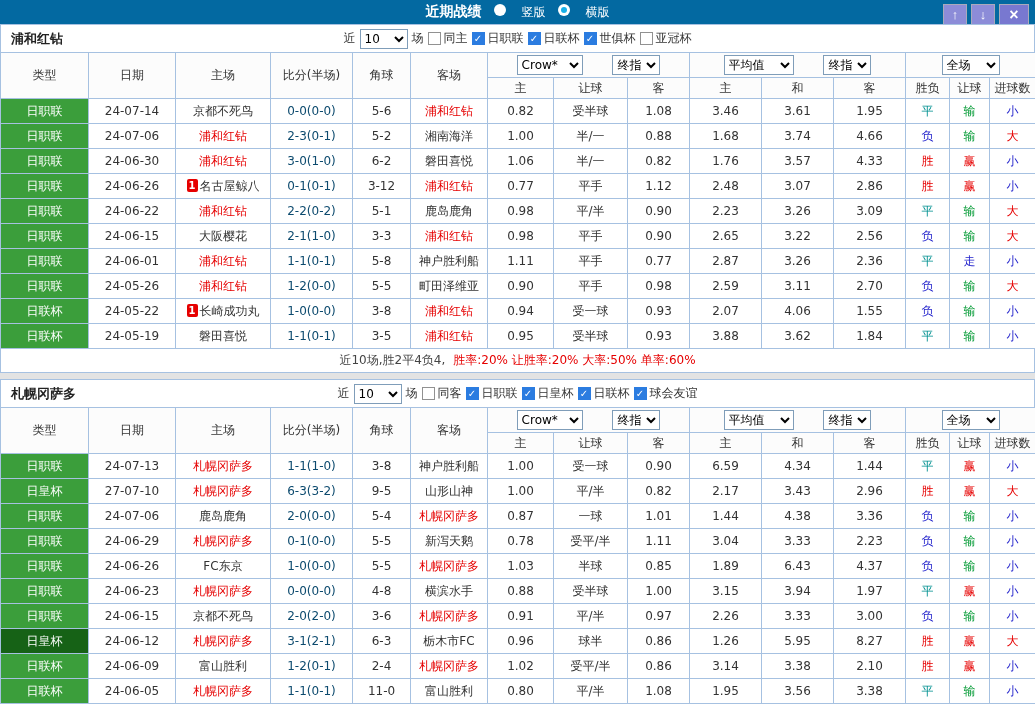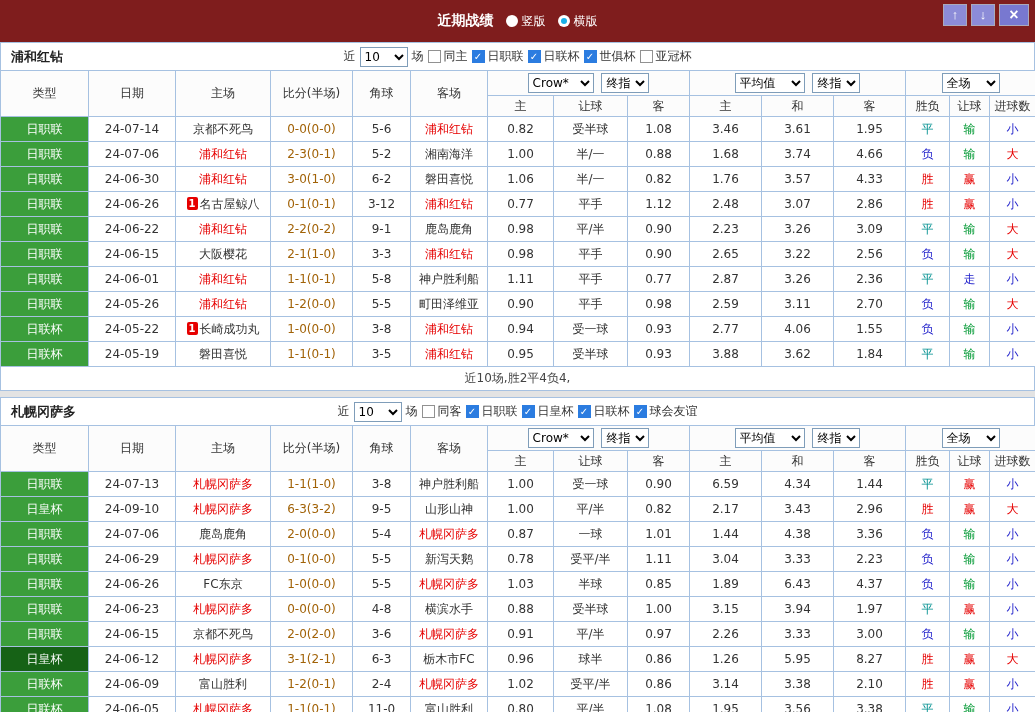--- a/index.html
+++ b/index.html
@@ -1,23 +1,23 @@
 <!DOCTYPE html>
 <html><head>
 <meta charset="utf-8">
 <style>
   *{margin:0;padding:0;box-sizing:border-box}
   html,body{background:#fff}
   body{width:1035px;font-family:"DejaVu Sans","Liberation Sans",sans-serif;font-size:12px;color:#333}
 
   
-  .titlebar{height:42px;background:#7f1d1d;position:relative;display:flex;align-items:center}
+  .titlebar{height:24px;background:#0369a1;position:relative;display:flex;align-items:center}
   .tb-center{position:absolute;left:50%;top:0;height:100%;transform:translateX(-50%);display:flex;align-items:center;gap:12px;white-space:nowrap}
   .tb-title{color:#fff;font-weight:bold;font-size:14px}
-  .radio{display:inline-flex;align-items:center;gap:4px;color:#fff;cursor:pointer;font-size:12px}
+  .radio{display:inline-flex;align-items:flex-start;gap:16px;color:#fff;cursor:pointer;font-size:12px}
   .radio-dot{width:12px;height:12px;border-radius:50%;background:#fff;display:inline-block;position:relative;flex:0 0 auto}
   .radio-dot.sel::after{content:"";position:absolute;left:3px;top:3px;width:6px;height:6px;border-radius:50%;background:#18b0e8}
   .tb-buttons{position:absolute;right:6px;top:4px;display:flex;gap:4px}
   .tb-btn{width:24px;height:22px;background:#8c8cd8;border:1px solid #aab;color:#fff;font-weight:bold;font-size:13px;line-height:18px;text-align:center;cursor:pointer}
   .tb-btn.close{background:#7878d0;width:30px;font-size:16px}
 
   
   .section-bar{height:28px;position:relative;display:flex;align-items:center;background:#fff;border:1px solid #a6c1e1;border-bottom:none}
   .team-name{font-weight:bold;font-size:13px;padding-left:10px;color:#222}
   .filters{position:absolute;left:50%;transform:translateX(-50%);display:flex;align-items:center;gap:4px;white-space:nowrap}
@@ -27,23 +27,23 @@
   .cb-box{width:13px;height:13px;border:1px solid #919191;background:#fff;display:inline-flex;align-items:center;justify-content:center;font-size:10px;line-height:11px;color:#fff;flex:0 0 auto}
   .cb-box.checked{background:#2b7ce0;border-color:#2b7ce0}
 
   
   table{border-collapse:collapse;table-layout:fixed;width:1035px}
   th,td{border:1px solid #a6c1e1;text-align:center;overflow:hidden;white-space:nowrap}
   thead th{font-weight:normal;background:#fcfcfc;color:#333}
   .dd-row th{height:25px}
   .sub-row th{height:21px}
   tbody td{height:25px}
-  .dd-cell select{margin:0 2px;vertical-align:middle}
+  .dd-cell select{margin:0 13px;vertical-align:middle}
   td.league{color:#fff}
-  td.score{color:#a16207}
+  td.score{color:#0c4a6e}
   span.focus{color:#e60000}
   .badge{display:inline-block;background:#e60000;color:#fff;font-size:10px;font-weight:bold;width:11px;height:13px;line-height:13px;border-radius:2px;margin-right:2px;vertical-align:1px}
 
   .summary{height:24px;display:flex;align-items:center;justify-content:center;gap:8px;border:1px solid #a6c1e1;border-top:none;font-size:12px;color:#444}
   .summary .stats{color:#e60000}
   .divider{height:6px;background:#e3e3e3}
   .bottom-gap{height:5px;background:#fff}
 </style>
 </head>
 <body>
@@ -217,21 +217,21 @@
         <td>2.86</td>
         <td class="res" style="color: rgb(230, 0, 0);">胜</td>
         <td class="res" style="color: rgb(230, 0, 0);">赢</td>
         <td class="res" style="color: rgb(35, 35, 204);">小</td>
       </tr>
       <tr>
         <td class="league" style="background: rgb(59, 158, 59);">日职联</td>
         <td>24-06-22</td>
         <td><span class="focus">浦和红钻</span></td>
         <td class="score">2-2(0-2)</td>
-        <td>9-1</td>
+        <td>5-1</td>
         <td><span>鹿岛鹿角</span></td>
         <td>0.98</td>
         <td>平/半</td>
         <td>0.90</td>
         <td>2.23</td>
         <td>3.26</td>
         <td>3.09</td>
         <td class="res" style="color: rgb(0, 144, 144);">平</td>
         <td class="res" style="color: rgb(0, 153, 51);">输</td>
         <td class="res" style="color: rgb(230, 0, 0);">大</td>
@@ -290,21 +290,21 @@
       <tr>
         <td class="league" style="background: rgb(59, 158, 59);">日联杯</td>
         <td>24-05-22</td>
         <td><span class="badge">1</span><span>长崎成功丸</span></td>
         <td class="score">1-0(0-0)</td>
         <td>3-8</td>
         <td><span class="focus">浦和红钻</span></td>
         <td>0.94</td>
         <td>受一球</td>
         <td>0.93</td>
-        <td>2.77</td>
+        <td>2.07</td>
         <td>4.06</td>
         <td>1.55</td>
         <td class="res" style="color: rgb(35, 35, 204);">负</td>
         <td class="res" style="color: rgb(0, 153, 51);">输</td>
         <td class="res" style="color: rgb(35, 35, 204);">小</td>
       </tr>
       <tr>
         <td class="league" style="background: rgb(59, 158, 59);">日联杯</td>
         <td>24-05-19</td>
         <td><span>磐田喜悦</span></td>
@@ -319,20 +319,21 @@
         <td>1.84</td>
         <td class="res" style="color: rgb(0, 144, 144);">平</td>
         <td class="res" style="color: rgb(0, 153, 51);">输</td>
         <td class="res" style="color: rgb(35, 35, 204);">小</td>
       </tr>
     </tbody>
 </table>
 
 <div class="summary">
   <span>近10场,胜2平4负4,</span>
+  <span class="stats">胜率:20% 让胜率:20% 大率:50% 单率:60%</span>
 </div>
 
 <div class="divider"></div>
 
 <div class="section-bar">
   <span class="team-name">札幌冈萨多</span>
   <div class="filters">
     <span>近</span>
     <select class="sel-count"><option>10</option></select>
     <span>场</span>
@@ -424,21 +425,21 @@
         <td>0.90</td>
         <td>6.59</td>
         <td>4.34</td>
         <td>1.44</td>
         <td class="res" style="color: rgb(0, 144, 144);">平</td>
         <td class="res" style="color: rgb(230, 0, 0);">赢</td>
         <td class="res" style="color: rgb(35, 35, 204);">小</td>
       </tr>
       <tr>
         <td class="league" style="background: rgb(59, 158, 59);">日皇杯</td>
-        <td>24-09-10</td>
+        <td>27-07-10</td>
         <td><span class="focus">札幌冈萨多</span></td>
         <td class="score">6-3(3-2)</td>
         <td>9-5</td>
         <td><span>山形山神</span></td>
         <td>1.00</td>
         <td>平/半</td>
         <td>0.82</td>
         <td>2.17</td>
         <td>3.43</td>
         <td>2.96</td>

